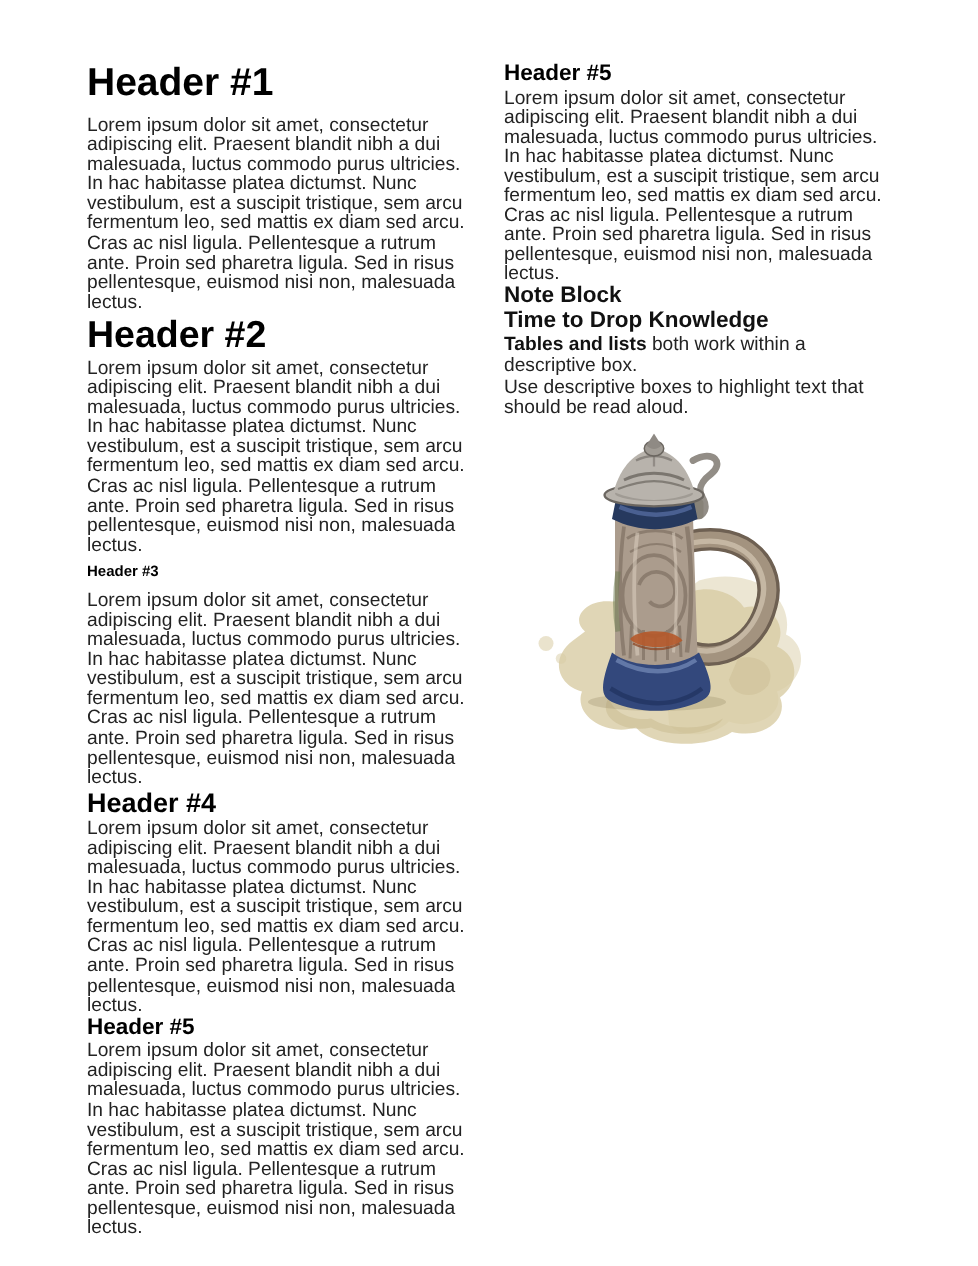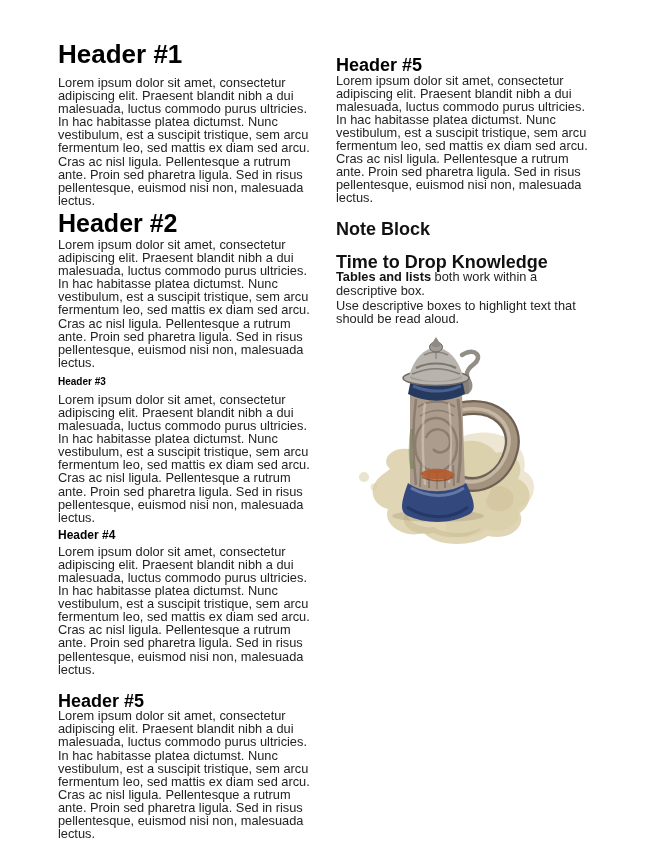--- a/index.html
+++ b/index.html
@@ -21,22 +21,22 @@
   p{
     margin:0 0 2px 0;
     font-size:12.8px;
     line-height:13.1px;
     color:#232323;
   }
   h1,h2,h3,h4,h5{color:#000;font-weight:bold;}
   h1{font-size:26px;line-height:29px;margin:0 0 7px 0;}
   h2{font-size:25px;line-height:23px;margin:5px 0 3px 0;}
   h3{font-size:10px;line-height:18px;margin:4px 0 2px 0;}
-  h4{font-size:12px;line-height:16px;margin:3px 0 2px 0;}
-  h5,.minor-heading{font-size:18px;line-height:14.5px;margin:18px 0 1px 0;}
+  h4{font-size:18px;line-height:16px;margin:3px 0 2px 0;}
+  h5,.minor-heading{font-size:15px;line-height:14.5px;margin:2px 0 1px 0;}
   .lead-bold{font-weight:bold;color:#111;}
   .stein-figure{
     display:block;
     margin:12px 0 0 14px;
   }
 </style>
 </head>
 <body>
 
 <div class="page">

